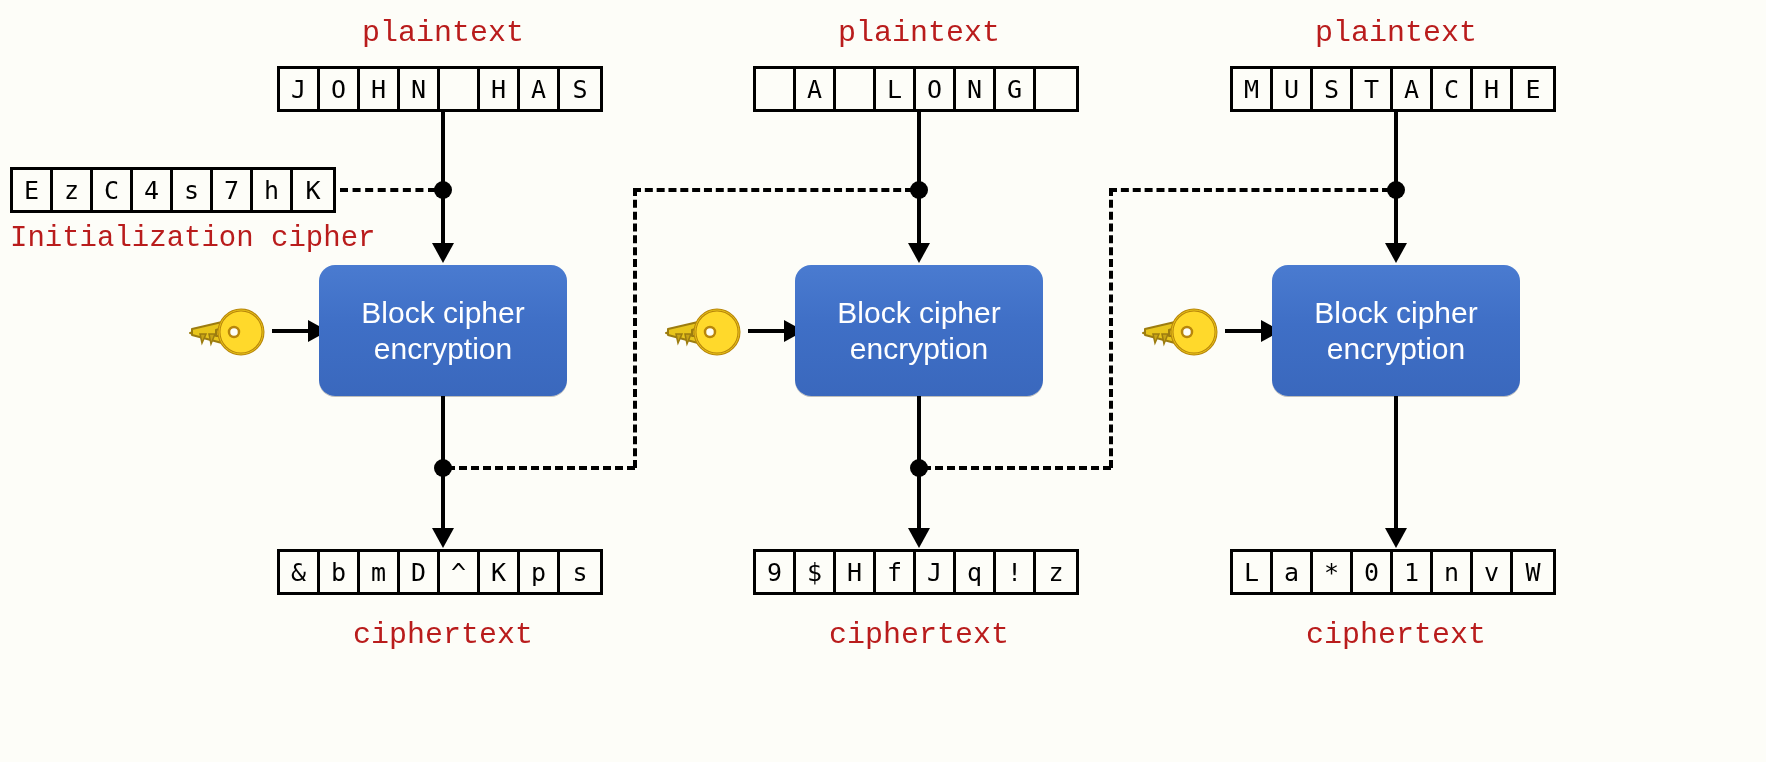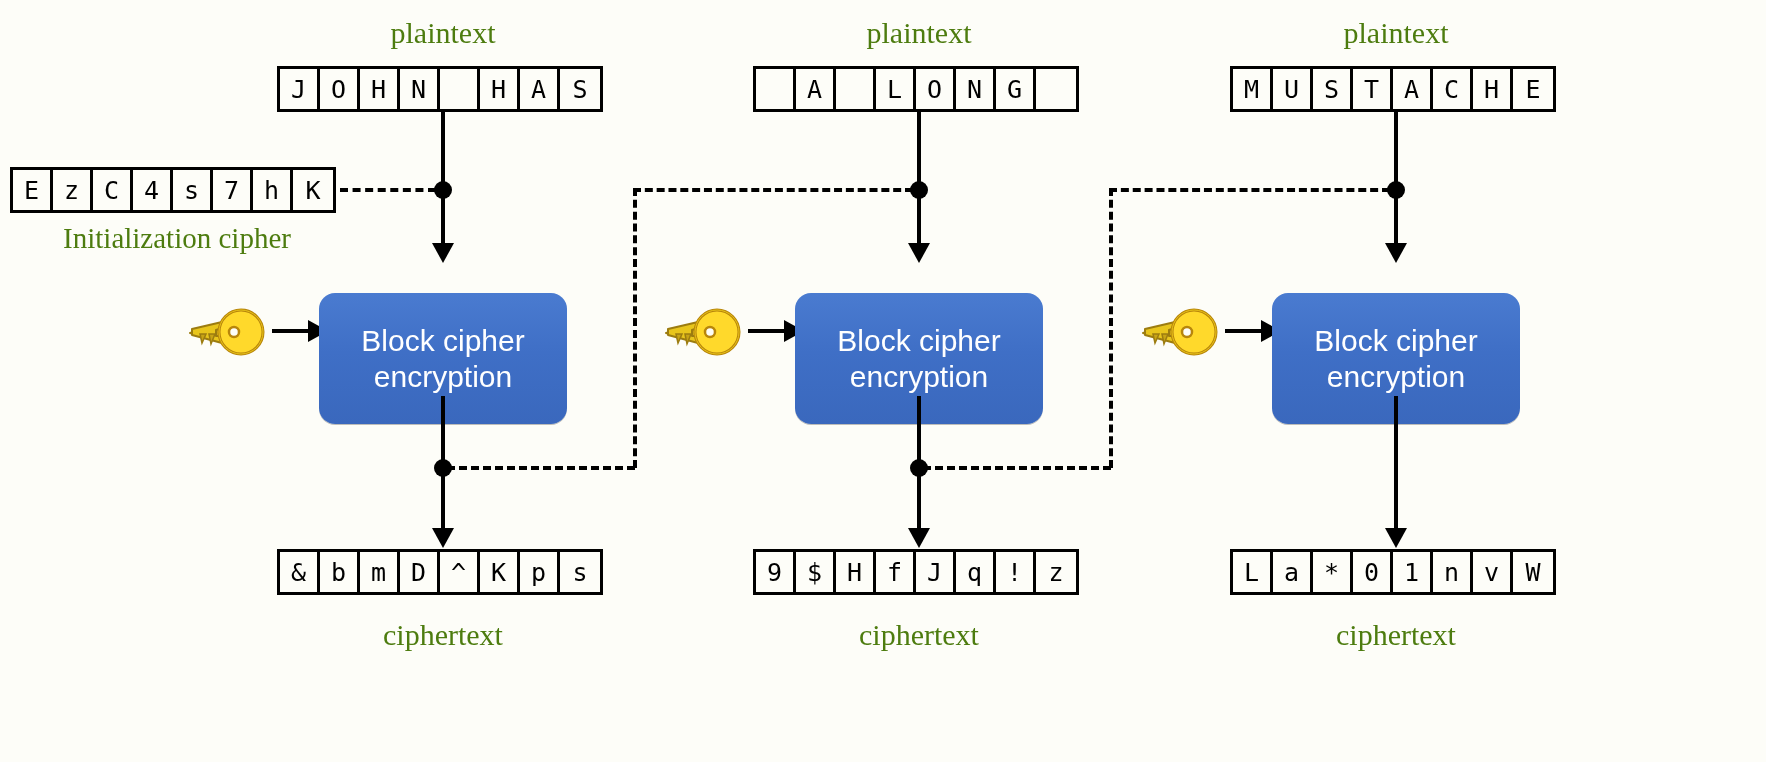--- a/index.html
+++ b/index.html
@@ -9,23 +9,23 @@
     font-family:"Liberation Sans", sans-serif;
     overflow:hidden;
   }
   #stage{position:relative;width:1766px;height:762px;}
 
   
   .abs{position:absolute;}
 
   
   .label{
-    font-family:Liberation Serif, serif;
+    font-family:Liberation Mono, monospace;
     font-size:30px;
-    color:#4d7c0f;
+    color:#b91c1c;
     text-align:center;
     white-space:nowrap;
     line-height:1;
   }
 
   
   .strip{
     display:flex;
     border:3px solid #000;
     background:#fdfdf8;
@@ -55,21 +55,20 @@
     box-shadow:0 1px 0 rgba(0,0,0,.25);
     display:flex;
     align-items:center;
     justify-content:center;
     text-align:center;
     color:#ffffff;
     font-family:"Liberation Sans", sans-serif;
     font-size:30px;
     line-height:1.17;
     box-sizing:border-box;
-    margin-top:28px;
   }
 
   
   .vline{background:#000;width:4px;}
   .hline{background:#000;height:4px;}
 
   
   .arrowdown{
     width:0;height:0;
     border-left:11px solid transparent;

